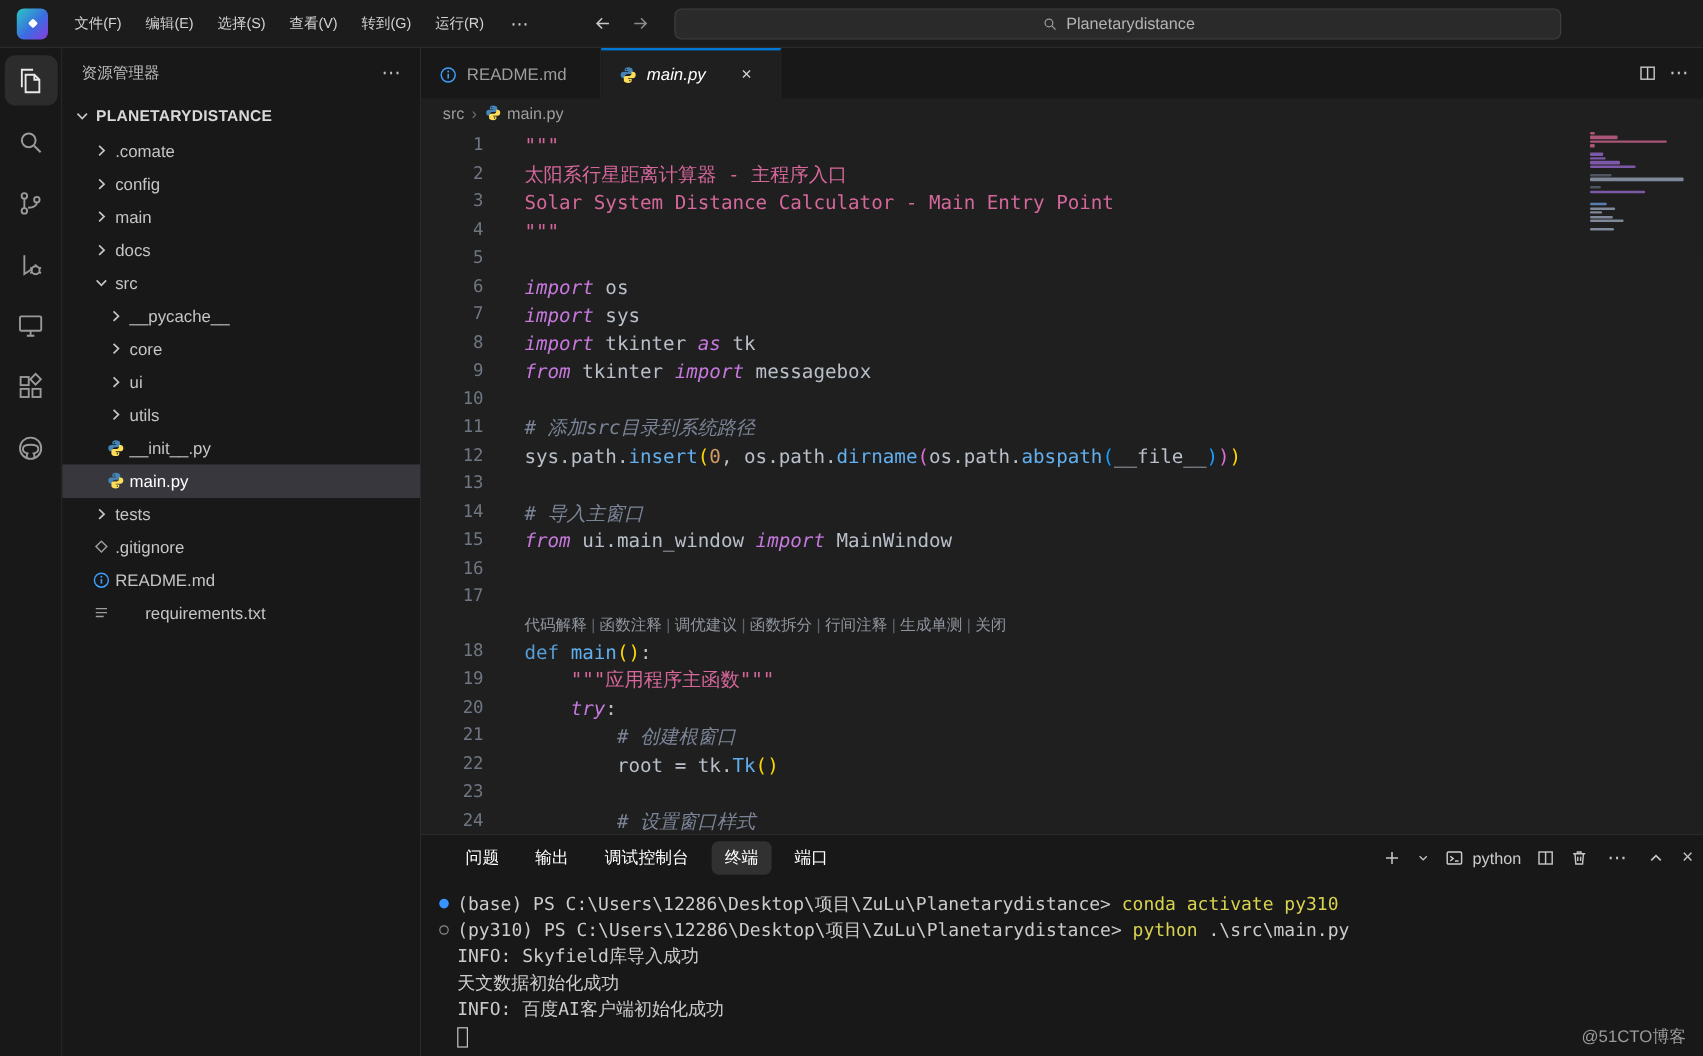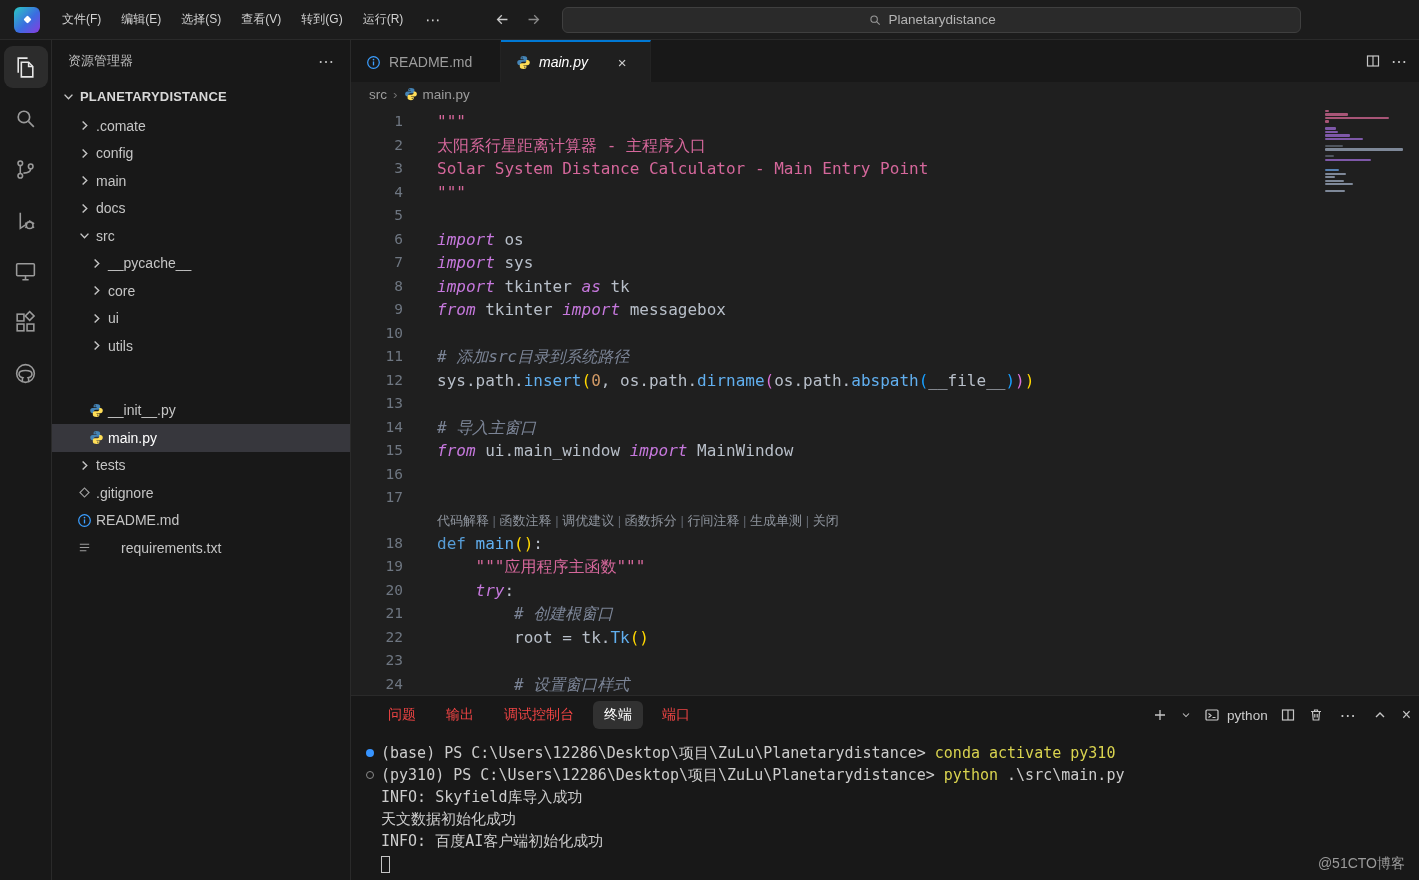--- a/index.html
+++ b/index.html
@@ -86,21 +86,21 @@
   .tok-paren3{color:#179fff}
   .tok-num{color:#d19a66}
   .tok-comment{color:#7b8496;font-style:italic}
   .tok-plain{color:#b8bfc9}
   .minimap{position:absolute;top:4px;right:6px;width:88px}
   .mm-line{height:2.2px;margin-bottom:1.3px;border-radius:1px}
 
   
   .panel{height:185px;border-top:1px solid #2a2a2a;background:#181818;display:flex;flex-direction:column}
   .panel-tabs-row{height:38px;display:flex;align-items:center;padding-left:26px}
-  .panel-tab{font-size:14px;color:#ef4444;padding:5px 11px;border-radius:6px;margin-right:8px;cursor:pointer}
+  .panel-tab{font-size:14px;color:#ffffff;padding:5px 11px;border-radius:6px;margin-right:8px;cursor:pointer}
   .panel-tab.active{background:#313131;color:#fff}
   .panel-toolbar{margin-left:auto;display:flex;align-items:center;gap:12px;padding-right:6px;color:#c5c5c5}
   .panel-toolbar svg{width:16px;height:16px;display:block}
   .pt-term{display:flex;align-items:center;gap:7px;font-size:13.5px;color:#ccc}
   .pt-close{font-size:16px;padding:0 2px}
   .terminal{flex:1;overflow:hidden;padding:8px 0 0 8px;
     font-family:"DejaVu Sans Mono","Liberation Mono",monospace;font-size:15px;color:#ccc}
   .term-line{display:flex;height:22px;line-height:22px;white-space:pre}
   .term-gutter{width:22px;flex:none;display:flex;align-items:center;justify-content:center}
   .circle{width:8px;height:8px;border-radius:50%}
@@ -288,21 +288,21 @@
           <span class="tree-label">ui</span>
         </div>
         <div class="tree-row" style="padding-left: 34px;">
           <span class="slot">
             <svg viewBox="0 0 16 16" fill="none" stroke="currentColor" stroke-width="1.5">
               <path d="M6 3.8l4.4 4.2L6 12.2"></path>
             </svg>
           </span>
           <span class="tree-label">utils</span>
         </div>
-        <div class="tree-row" style="padding-left: 34px; margin-top: 37px;">
+        <div class="tree-row" style="padding-left: 34px;">
           <span class="slot">
             <svg viewBox="0 0 16 16">
               <path fill="#4584b6" d="M8 1c-2.1 0-3.1.9-3.1 2.1v1.4h3.2v.7H3.9C2.3 5.2 1.3 6.3 1.3 8s1 2.8 2.6 2.8h1.2V9.2c0-1.1 1-2 2.2-2h2.8c1 0 1.8-.8 1.8-1.8V3.1C11.9 1.9 10.2 1 8 1zM6.6 2.4a.65.65 0 110 1.3.65.65 0 010-1.3z"></path>
               <path fill="#ffde57" d="M8 15c2.1 0 3.1-.9 3.1-2.1v-1.4H7.9v-.7h4.2c1.6 0 2.6-1.1 2.6-2.8s-1-2.8-2.6-2.8h-1.2v1.6c0 1.1-1 2-2.2 2H5.9c-1 0-1.8.8-1.8 1.8v2.3C4.1 14.1 5.8 15 8 15zm1.4-1.4a.65.65 0 110-1.3.65.65 0 010 1.3z"></path>
             </svg>
           </span>
           <span class="tree-label">__init__.py</span>
         </div>
         <div class="tree-row selected" style="padding-left: 34px;">
           <span class="slot">

